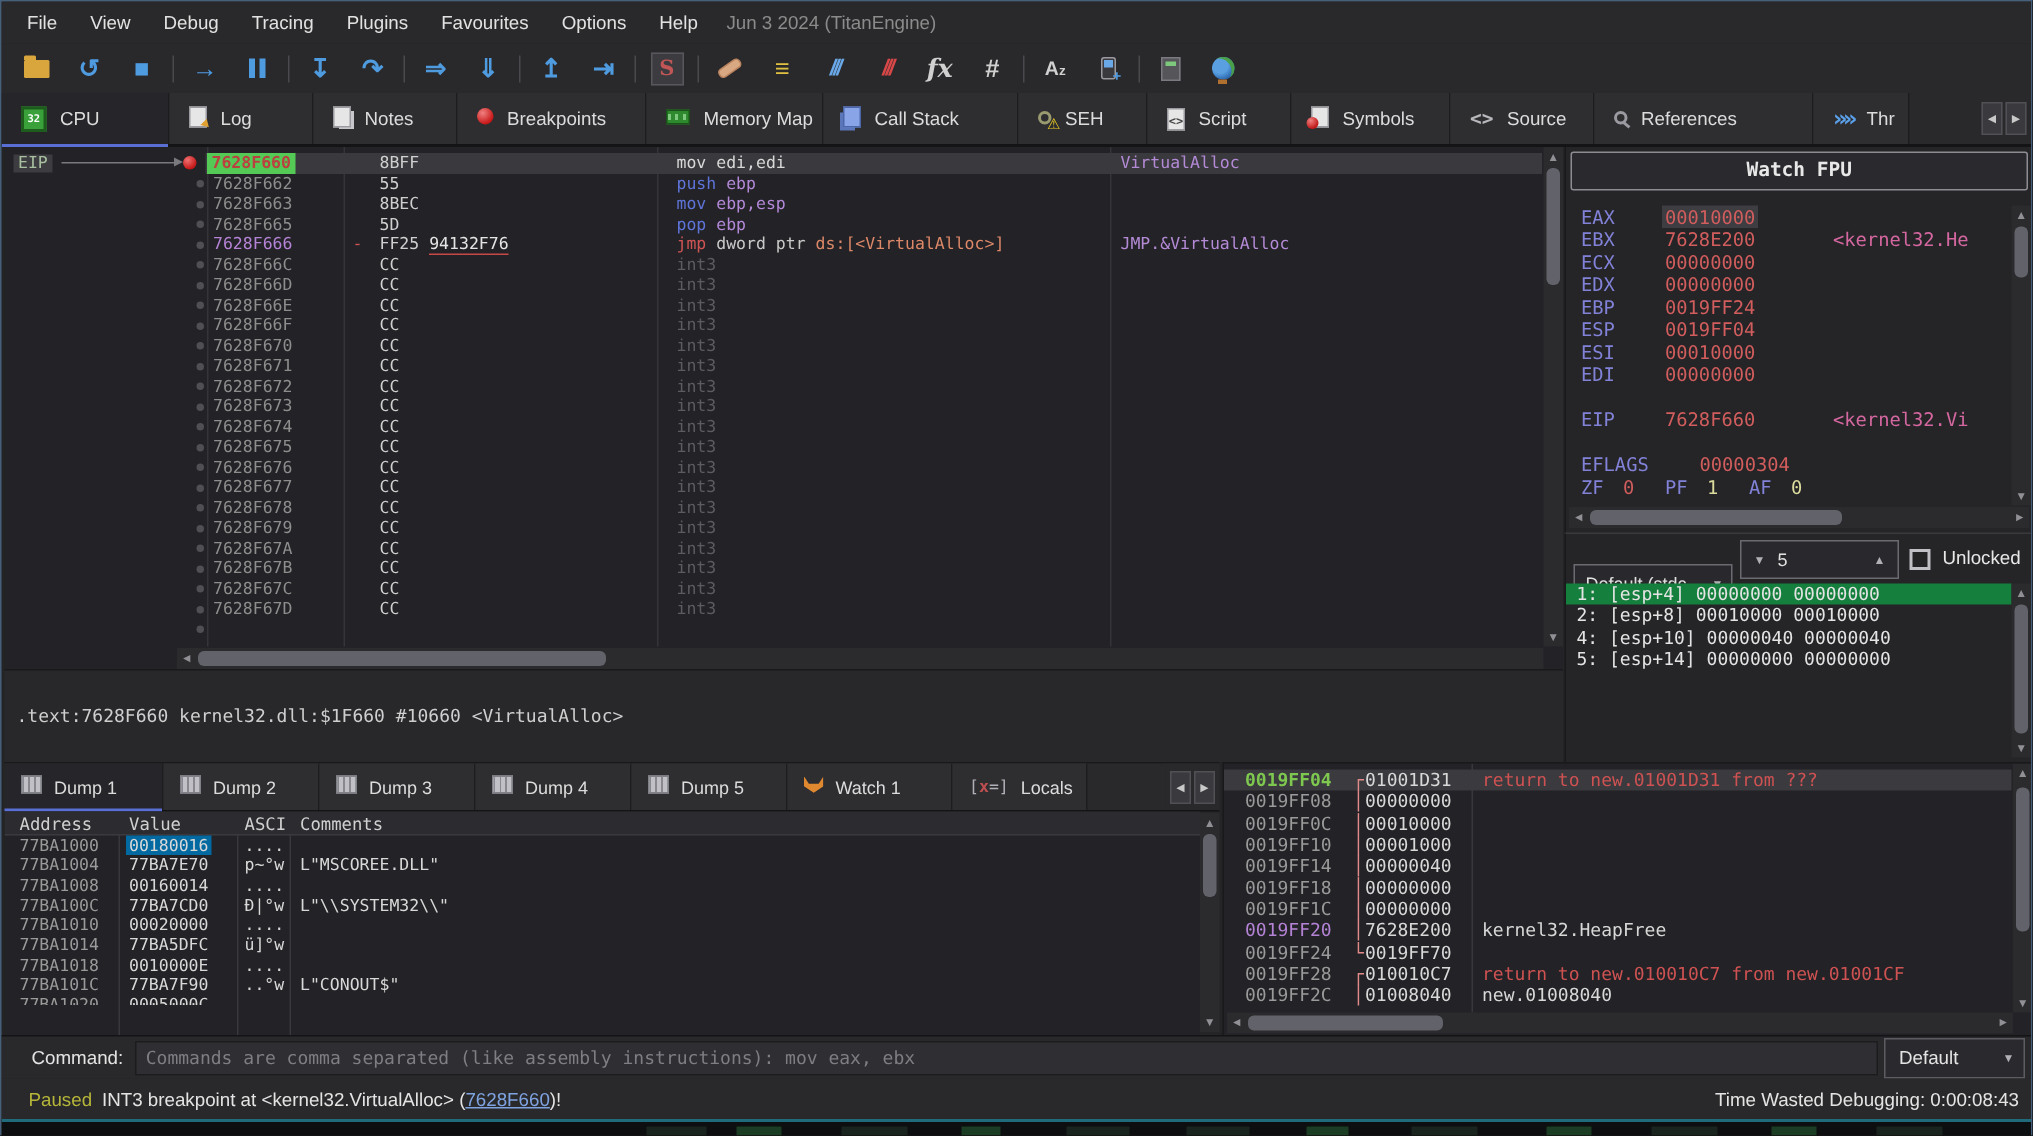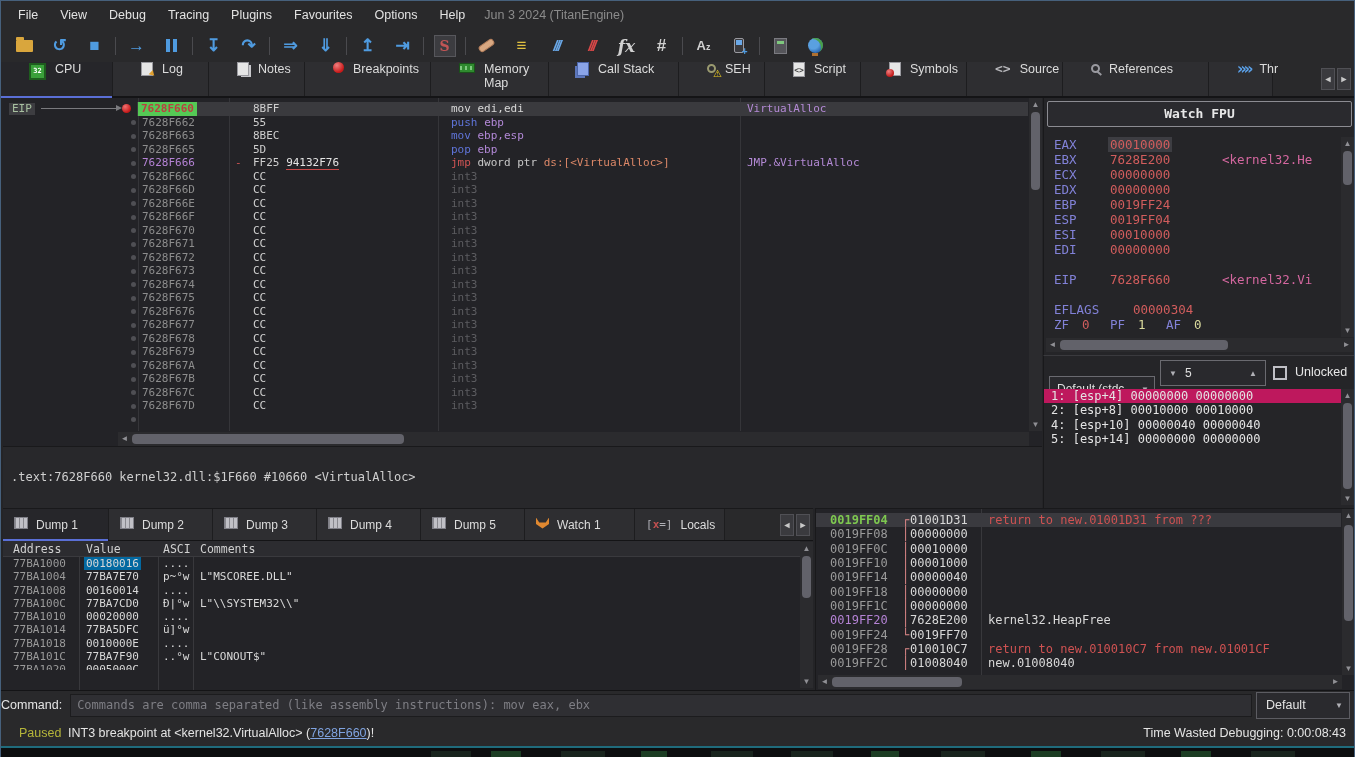--- a/index.html
+++ b/index.html
@@ -22,21 +22,21 @@
 .i-az small{font-size:9px}
 .i-device{display:inline-block;width:10px;height:15px;border:1px solid #9a9aa0;border-radius:2px;background:#3a3a3e;position:relative}
 .i-device:before{content:"";position:absolute;left:1px;top:1px;right:1px;height:5px;background:#6aa8e8}
 .i-device:after{content:"+";position:absolute;right:-5px;bottom:-5px;color:#4f9be0;font-size:10px;font-weight:bold}
 .i-calc{display:inline-block;width:13px;height:16px;background:#55555a;border:1px solid #7a7a80;position:relative}
 .i-calc:before{content:"";position:absolute;left:2px;top:2px;right:2px;height:3px;background:#7ec87e}
 .i-globe{display:inline-block;width:15px;height:15px;border-radius:50%;background:radial-gradient(circle at 35% 35%,#5aa0e0 0 40%,#2f6cb4 70%,#1f4c86 100%);box-shadow:inset -3px 2px 0 -1px #49a049;position:relative}
 .i-globe:after{content:"";position:absolute;left:4px;bottom:-3px;width:6px;height:3px;background:#b07030}
 
 .tabbar{position:absolute;left:0;top:61px;right:0;height:36px;background:#29292b;display:flex;border-bottom:2px solid #141416}
-.tab{flex:none;display:flex;align-items:flex-start;gap:9px;padding-left:28px;font-size:12.5px;color:#dcdcdc;background:#2e2e31;border-right:1px solid #1d1d1f;position:relative;cursor:default}
+.tab{flex:none;display:flex;align-items:center;gap:9px;padding-left:13px;font-size:12.5px;color:#dcdcdc;background:#2e2e31;border-right:1px solid #1d1d1f;position:relative;cursor:default}
 .tab.active{background:#26262a}
 .tab.active:after{content:"";position:absolute;left:0;right:0;bottom:-2px;height:2px;background:#5a6fd6}
 .tabscroll{margin-left:auto;display:flex;align-items:center;gap:2px;padding:0 3px;background:#29292b}
 .tsbtn{width:14px;height:22px;background:#3a3a3e;color:#c8c8c8;font-size:9px;display:flex;align-items:center;justify-content:center;border:1px solid #505055}
 
 .ti{display:inline-block;position:relative}
 .ti-cpu{width:17px;height:17px;background:#3aa03a;border:2px solid #1e5c1e;color:#fff;font:bold 7px/13px "DejaVu Sans Mono",monospace;text-align:center}
 .ti-page{width:12px;height:14px;background:#e6e6e6;border:1px solid #9a9aa0}
 .ti-pencil:after{content:"";position:absolute;right:-3px;bottom:-2px;width:0;height:0;border-left:5px solid #e0a030;border-top:3px solid transparent;border-bottom:3px solid transparent;transform:rotate(45deg)}
 .ti-page2{width:12px;height:14px;background:#e6e6e6;border:1px solid #9a9aa0;box-shadow:3px 2px 0 -1px #c8c8cc}
@@ -100,21 +100,21 @@
 
 .args{position:absolute;left:1042px;top:354px;width:312px;height:153px;background:#252528;border-left:1px solid #19191b;border-top:1px solid #3a3a3e}
 .dd{position:absolute;border:1px solid #6a6a70;background:#29292d;color:#e0e0e0;font-size:12px;display:flex;align-items:center}
 .dd .arr{margin-left:auto;font-size:8px;color:#b0b0b6;padding:0 5px}
 .spin{position:absolute;border:1px solid #6a6a70;background:#29292d;color:#e0e0e0;font-size:12px;display:flex;align-items:center}
 .spin .sarr{font-size:8px;color:#b0b0b6;padding:0 8px}
 .cbx{position:absolute;width:14px;height:14px;border:2px solid #c0c0c6;background:#242427}
 .cbx-lbl{position:absolute;font-size:12.5px;color:#e8e8e8}
 .arows{position:absolute;left:0;top:33px;right:14px}
 .arow{height:14.3px;font:12px/14.3px "DejaVu Sans Mono",monospace;color:#e4e4e4;padding-left:7px;white-space:pre}
-.arow.sel{background:#be185d}
+.arow.sel{background:#15803d}
 
 .dumppane{position:absolute;left:2px;top:507px;width:810px;height:182px;background:#252528;border-top:1px solid #19191b}
 .dtabs{position:absolute;left:0;top:0;right:0;height:32px;background:#29292b;display:flex;border-bottom:1px solid #141416}
 .dtab{flex:none;display:flex;align-items:center;gap:8px;padding-left:11px;font-size:12px;color:#dcdcdc;background:#2e2e31;border-right:1px solid #1d1d1f;position:relative}
 .dtab.active{background:#26262a}
 .dtab.active:after{content:"";position:absolute;left:0;right:0;bottom:-1px;height:2px;background:#5a6fd6}
 .dtable{position:absolute;left:0;top:32px;right:13px;bottom:0;overflow:hidden;background:#232327}
 .dhead{position:relative;height:16px;font:11.5px/16px "DejaVu Sans Mono",monospace;color:#d0d0d0;background:#2c2c30;border-bottom:1px solid #3a3a3e}
 .dhead span,.mrow span{position:absolute;white-space:pre}
 .c1{left:10px}.c2{left:83px}.c3{left:160px}.c4{left:197px}
@@ -132,21 +132,21 @@
 .s-addr{left:14px;color:#9a9a9a}
 .s-addr.green{color:#7ec850;font-weight:bold}
 .s-addr.purp{color:#b583d6}
 .s-br{left:86px;color:#e08a8a}
 .s-val{left:94px}
 .s-com{left:172px}
 .s-com.red{color:#cf5252}
 .s-sep{position:absolute;left:165px;top:0;bottom:15px;width:1px;background:#38383c}
 
 .cmdbar{position:absolute;left:0;top:689px;right:0;height:29px;background:#29292b;border-top:1px solid #141416;display:flex;align-items:center}
-.cmd-lbl{font-size:12.5px;color:#e4e4e4;padding:0 8px 0 0}
+.cmd-lbl{font-size:12.5px;color:#e4e4e4;padding:0 8px 0 20px}
 .cmd-input{flex:1;height:23px;background:#2f2f33;border:1px solid #1c1c1e;color:#e0e0e0;font:12px "DejaVu Sans Mono",monospace;padding:0 6px;outline:none}
 .cmd-input::placeholder{color:#7e7e84}
 .cmd-dd{width:94px;height:27px;margin:0 4px;border:1px solid #5c5c62;background:#2a2a2e;color:#e4e4e4;font-size:12.5px;display:flex;align-items:center;padding-left:9px}
 .cmd-dd .arr{margin-left:auto;font-size:8px;color:#b0b0b6;padding-right:6px}
 
 .statusbar{position:absolute;left:0;top:718px;right:0;height:27px;background:#29292b;display:flex;align-items:center;font-size:12.5px}
 .st-paused{color:#b5b53a;padding-left:18px;width:67px}
 .st-msg{color:#e4e4e4}
 .st-link{color:#7fa3e0;text-decoration:underline}
 .st-time{margin-left:auto;padding-right:8px;color:#e4e4e4}

